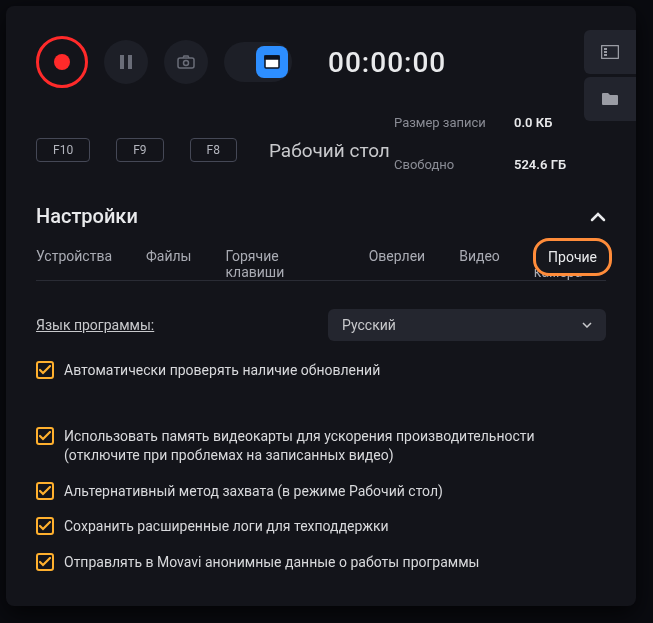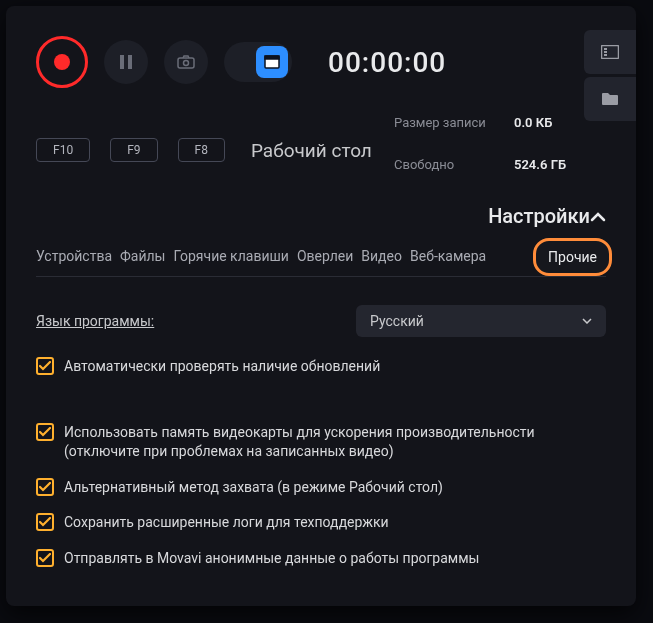--- a/index.html
+++ b/index.html
@@ -80,43 +80,42 @@
 }
 .stats {
   margin-left: 358px;
   margin-top: 6px;
   font-size: 13px;
 }
 .stats-row { display: flex; gap: 20px; margin-bottom: 2px; margin-top: 27px; }
 .stats-label { color: #8a8c95; width: 100px; }
 .stats-val { color: #e9eaec; font-weight: 600; }
 .hotkey-row {
-  display: flex; align-items: center; gap: 20px;
+  display: flex; align-items: center; gap: 26px;
   margin-top: -36px;
 }
 .hotkey {
   border: 1px solid #454856;
   border-radius: 4px;
   padding: 4px 16px;
   font-size: 12px;
   color: #b3b5bd;
   cursor: pointer;
 }
 .mode-label { font-size: 19px; color: #c8c9cc; margin-left: 6px; }
 .section-hdr {
-  display: flex; justify-content: flex-end; align-items: center;
+  display: flex; justify-content: space-between; align-items: center;
   margin-top: 42px;
 }
 .section-title { font-size: 20px; color: #e9eaec; font-weight: 500; }
 .chev { cursor: pointer; color: #e9eaec; }
 .tabs {
-  display: flex; gap: 8px;
+  display: flex; gap: 34px;
   margin-top: 20px;
   border-bottom: 1px solid #2a2c35;
-  padding-bottom: 12px;
   font-size: 14px;
   position: relative;
 }
 .tab { color: #a9abb3; cursor: pointer; }
 .tab-active-box {
   position: absolute;
   right: -6px; top: -10px;
   border: 3px solid #ff8c3a;
   border-radius: 16px;
   padding: 8px 12px;
@@ -125,21 +124,21 @@
 }
 .form-row {
   display: flex; align-items: center; justify-content: space-between;
   margin-top: 28px;
 }
 .form-label { font-size: 14px; color: #c8c9cc; text-decoration: underline; }
 .select {
   background: #24262f;
   border-radius: 6px;
   padding: 8px 14px;
-  width: 250px;
+  width: 278px;
   display: flex; justify-content: space-between; align-items: center;
   color: #c8c9cc;
   font-size: 14px;
   cursor: pointer;
 }
 .check-row {
   display: flex; align-items: flex-start; gap: 10px;
   margin-top: 16px;
   font-size: 14px;
 }

